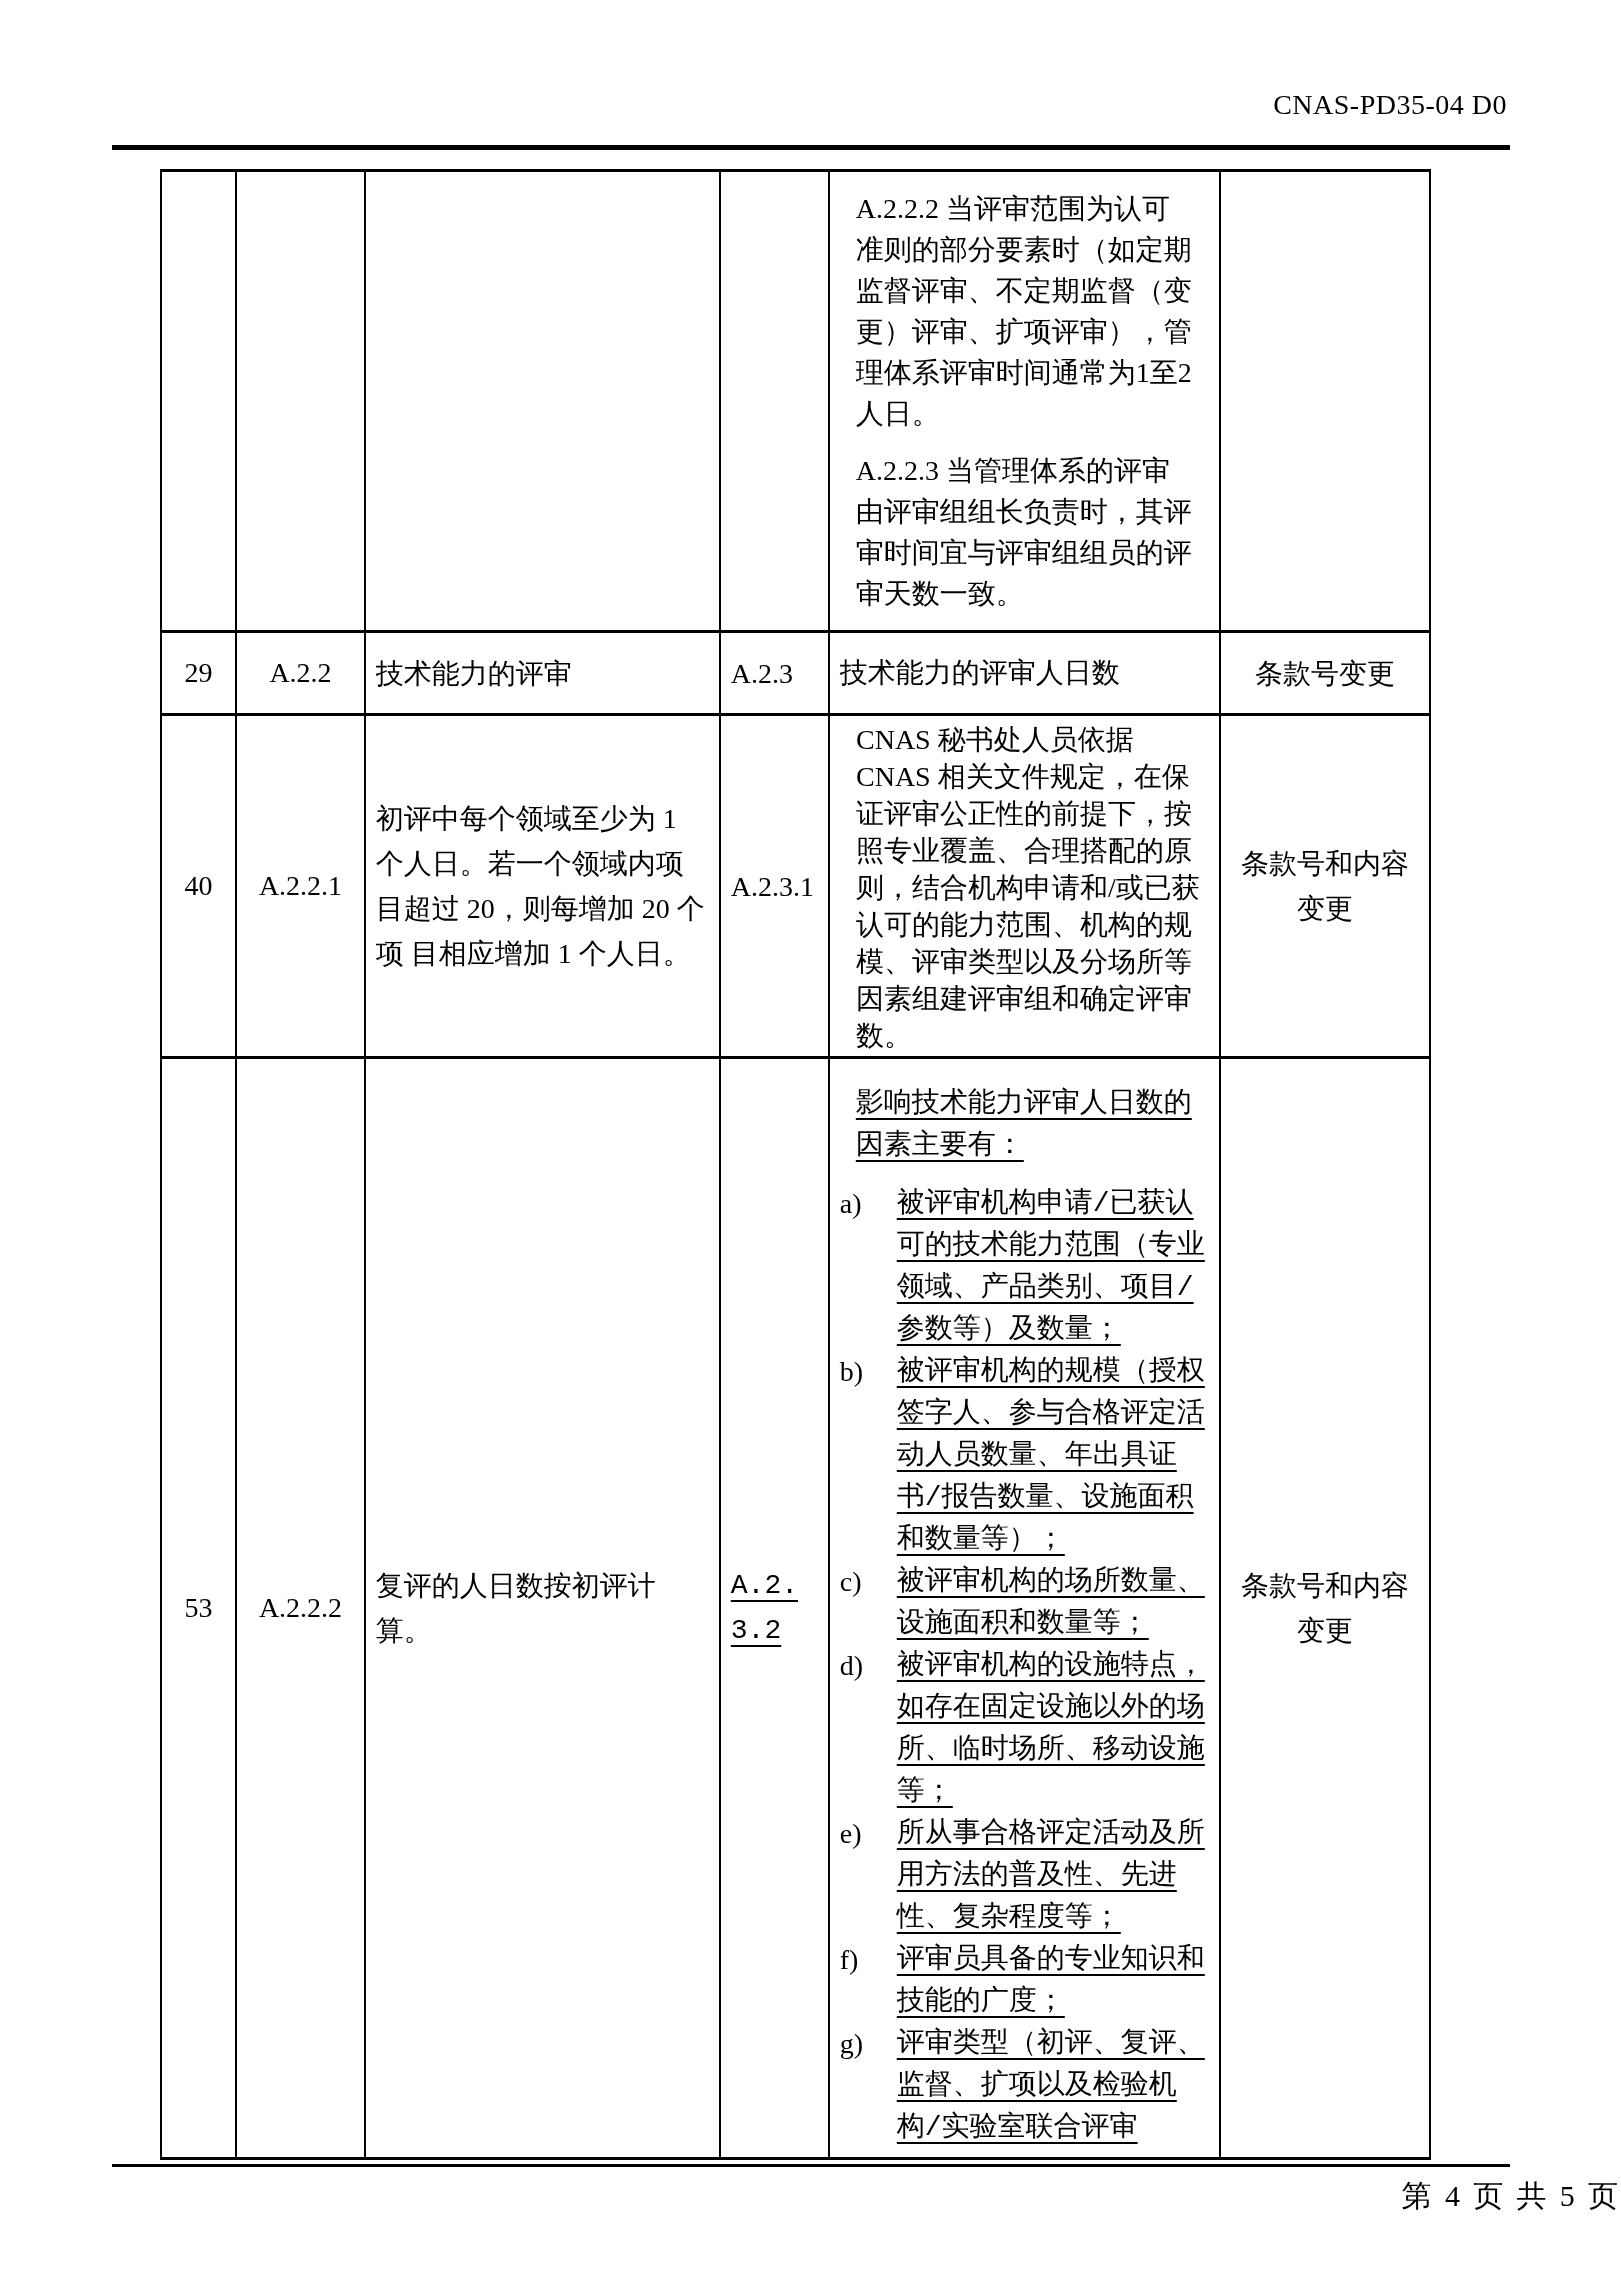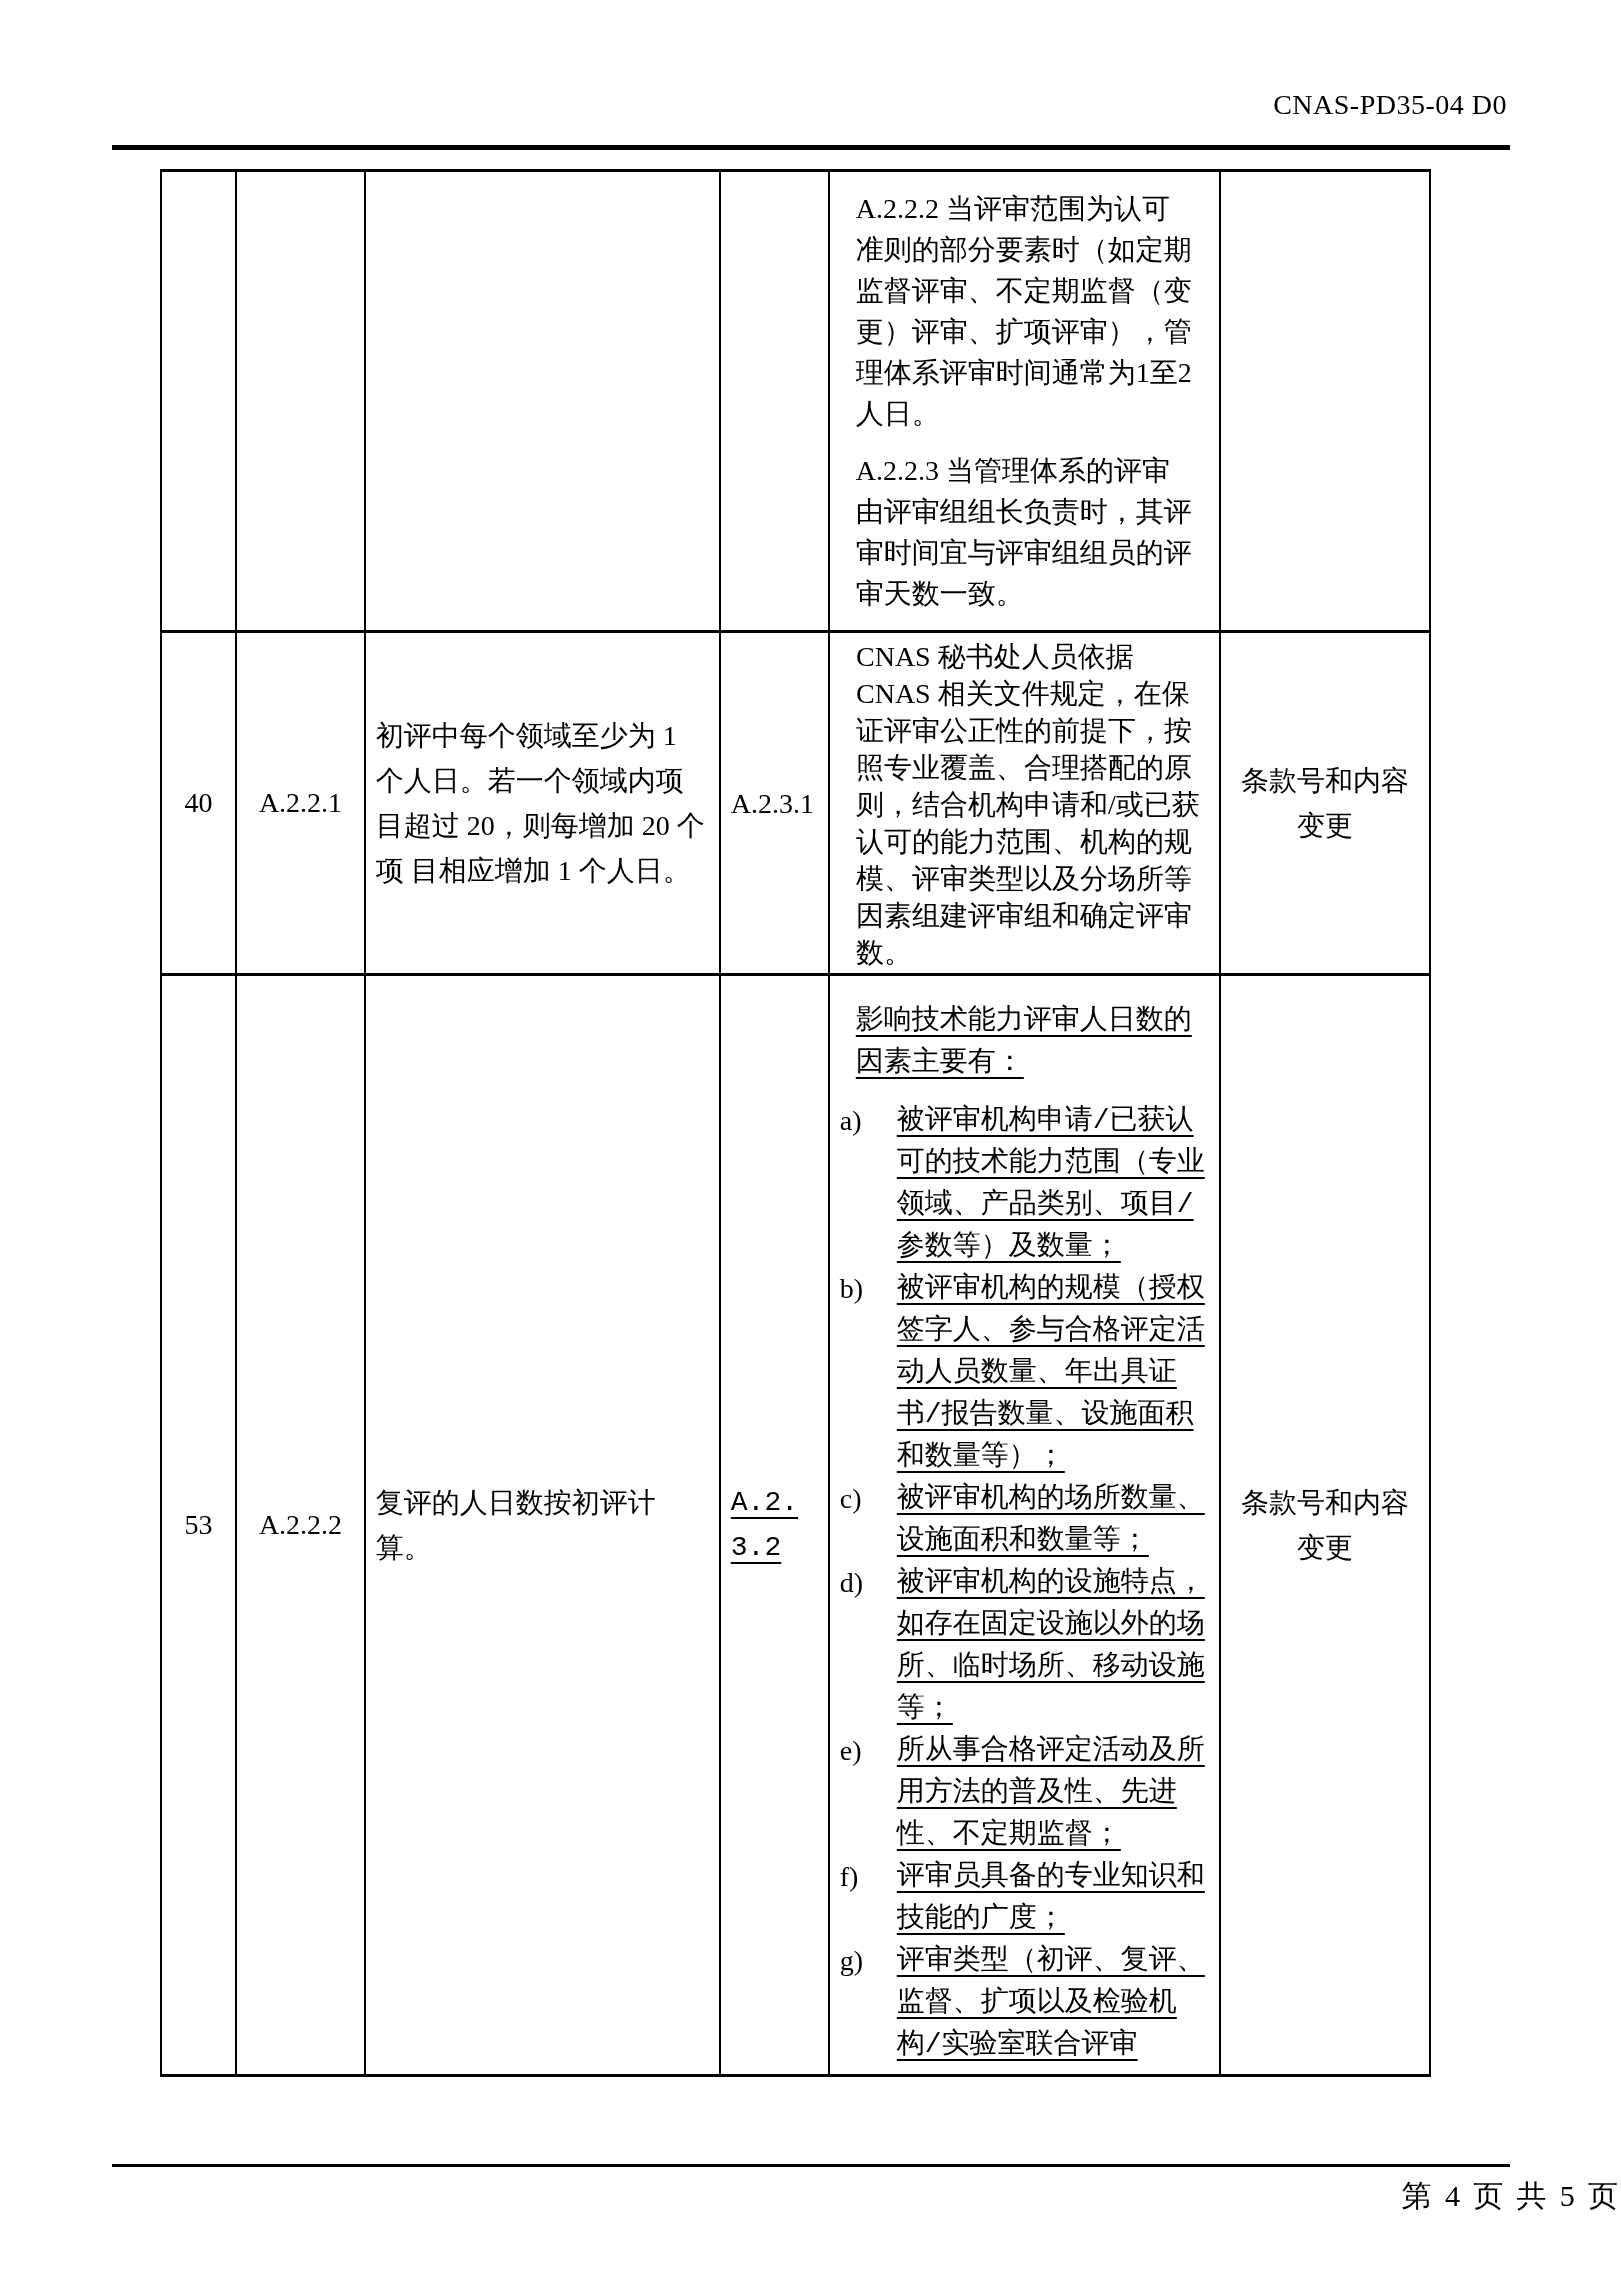--- a/index.html
+++ b/index.html
@@ -68,20 +68,30 @@
       <td class="c-clause"></td>
       <td class="c-old-text"></td>
       <td class="c-new-clause"></td>
       <td class="c-new-text lh42">
         <p class="para">A.2.2.2 当评审范围为认可准则的部分要素时（如定期监督评审、不定期监督（变更）评审、扩项评审），管理体系评审时间通常为1至2人日。</p>
         <p class="para">A.2.2.3 当管理体系的评审由评审组组长负责时，其评审时间宜与评审组组员的评审天数一致。</p>
       </td>
       <td class="c-change"></td>
     </tr>
 
+    <tr style="height:83px;">
+      <td class="c-no">29</td>
+      <td class="c-clause">A.2.2</td>
+      <td class="c-old-text">技术能力的评审</td>
+      <td class="c-new-clause">
+        <div class="clause-wrap">A.2.3</div>
+      </td>
+      <td class="c-new-text" style="vertical-align:middle;padding-top:0;">技术能力的评审人日数</td>
+      <td class="c-change">条款号变更</td>
+    </tr>
 
     <tr style="height:343px;">
       <td class="c-no">40</td>
       <td class="c-clause">A.2.2.1</td>
       <td class="c-old-text">初评中每个领域至少为 1 个人日。若一个领域内项目超过 20，则每增加 20 个项 目相应增加 1 个人日。</td>
       <td class="c-new-clause">
         <div class="clause-wrap">A.2.3.1</div>
       </td>
       <td class="c-new-text lh38" style="padding-top:3.9px;padding-left:26px;">CNAS 秘书处人员依据 CNAS 相关文件规定，在保证评审公正性的前提下，按照专业覆盖、合理搭配的原则，结合机构申请和/或已获认可的能力范围、机构的规模、评审类型以及分场所等因素组建评审组和确定评审数。</td>
       <td class="c-change">条款号和内容变更</td>
@@ -107,21 +117,21 @@
         <div class="list-item">
           <span class="list-marker">c)</span>
           <span class="list-text u">被评审机构的场所数量、设施面积和数量等；</span>
         </div>
         <div class="list-item">
           <span class="list-marker">d)</span>
           <span class="list-text u">被评审机构的设施特点，如存在固定设施以外的场所、临时场所、移动设施等；</span>
         </div>
         <div class="list-item">
           <span class="list-marker">e)</span>
-          <span class="list-text u">所从事合格评定活动及所用方法的普及性、先进性、不定期监督；</span>
+          <span class="list-text u">所从事合格评定活动及所用方法的普及性、先进性、复杂程度等；</span>
         </div>
         <div class="list-item">
           <span class="list-marker">f)</span>
           <span class="list-text u">评审员具备的专业知识和技能的广度；</span>
         </div>
         <div class="list-item">
           <span class="list-marker">g)</span>
           <span class="list-text u">评审类型（初评、复评、监督、扩项以及检验机构/实验室联合评审</span>
         </div>
       </td>

